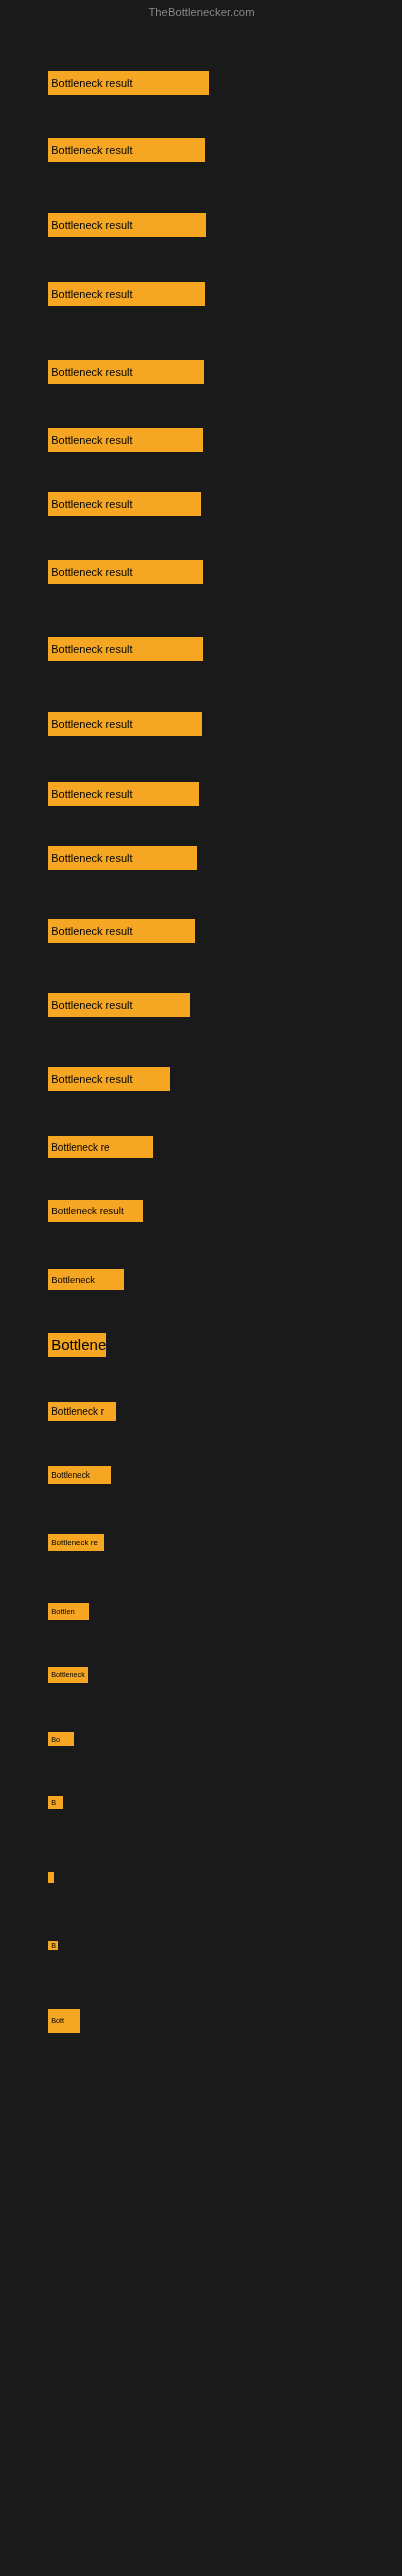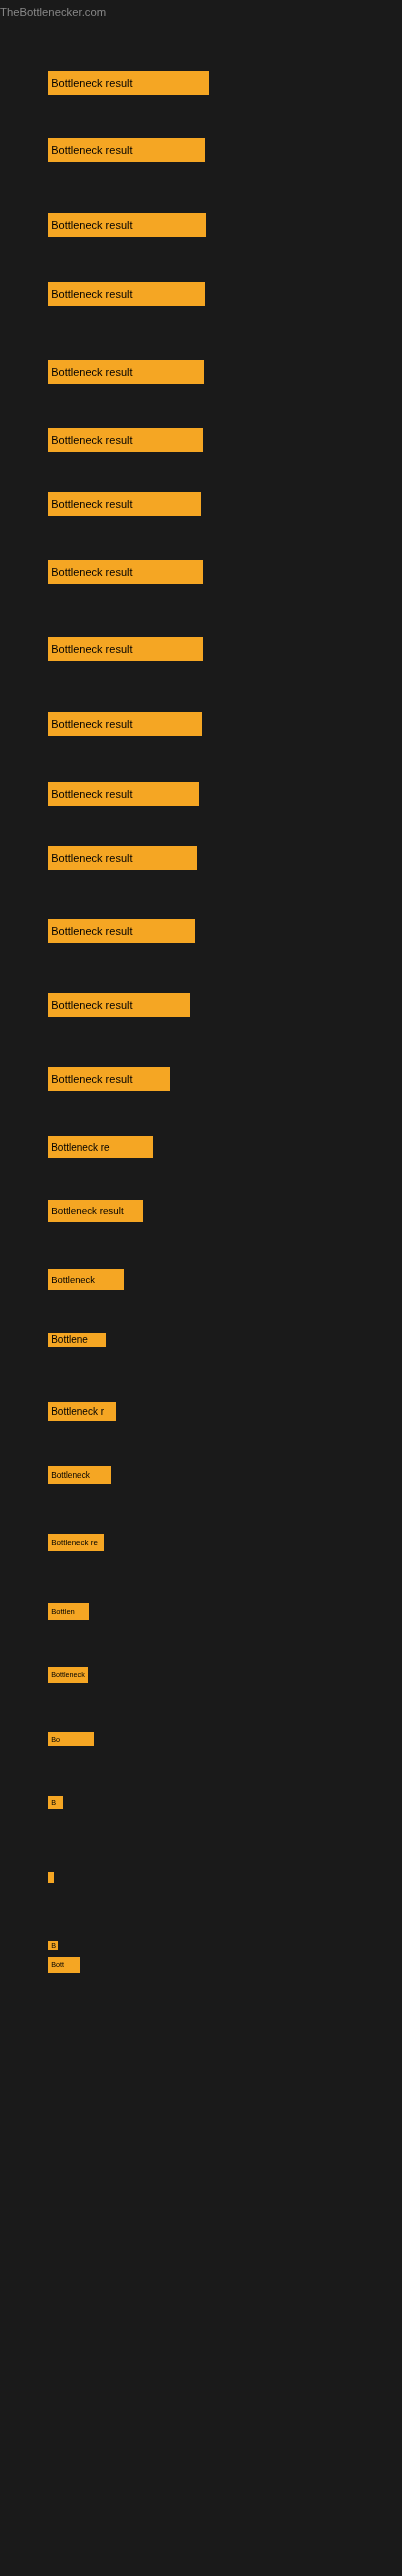--- a/index.html
+++ b/index.html
@@ -10,21 +10,21 @@
 
     body {
       width: 403px;
       min-height: 2576px;
       background-color: #1a1a1a;
       font-family: Arial, sans-serif;
       position: relative;
     }
 
     .site-title {
-      text-align: left;
+      text-align: center;
       color: #888;
       font-size: 11.3px;
       padding: 6.4px 0;
       background-color: #1a1a1a;
     }
 
     .chart-area {
       position: relative;
       width: 403px;
       height: 2536px;
@@ -66,25 +66,25 @@
     <div class="bottleneck-bar" style="top: 612px; width: 155px; height: 24px; font-size: 11px;">Bottleneck result</div>
     <div class="bottleneck-bar" style="top: 687px; width: 154px; height: 24px; font-size: 11px;">Bottleneck result</div>
     <div class="bottleneck-bar" style="top: 757px; width: 151px; height: 24px; font-size: 11px;">Bottleneck result</div>
     <div class="bottleneck-bar" style="top: 821px; width: 149px; height: 24px; font-size: 11px;">Bottleneck result</div>
     <div class="bottleneck-bar" style="top: 894px; width: 147px; height: 24px; font-size: 11px;">Bottleneck result</div>
     <div class="bottleneck-bar" style="top: 968px; width: 142px; height: 24px; font-size: 11px;">Bottleneck result</div>
     <div class="bottleneck-bar" style="top: 1042px; width: 122px; height: 24px; font-size: 11px;">Bottleneck result</div>
     <div class="bottleneck-bar" style="top: 1111px; width: 105px; height: 22.5px; font-size: 10px;">Bottleneck re</div>
     <div class="bottleneck-bar" style="top: 1175px; width: 95px; height: 22px; font-size: 9.8px;">Bottleneck result</div>
     <div class="bottleneck-bar" style="top: 1244px; width: 76px; height: 21px; font-size: 9.4px;">Bottleneck</div>
-    <div class="bottleneck-bar" style="top: 1308px; width: 58px; height: 14px; font-size: 10px;">Bottlene</div>
+    <div class="bottleneck-bar" style="top: 1308px; width: 58px; height: 24px; font-size: 15px;">Bottlene</div>
     <div class="bottleneck-bar" style="top: 1377px; width: 68px; height: 19.3px; font-size: 10px;">Bottleneck r</div>
     <div class="bottleneck-bar" style="top: 1441px; width: 63px; height: 18.5px; font-size: 8.3px;">Bottleneck</div>
     <div class="bottleneck-bar" style="top: 1509px; width: 56px; height: 17.7px; font-size: 8px;">Bottleneck re</div>
     <div class="bottleneck-bar" style="top: 1578px; width: 41px; height: 17px; font-size: 7.6px;">Bottlen</div>
     <div class="bottleneck-bar" style="top: 1642px; width: 40px; height: 16px; font-size: 7.2px;">Bottleneck</div>
-    <div class="bottleneck-bar" style="top: 1707px; width: 46px; height: 14.5px; font-size: 7.2px;">Bo</div>
+    <div class="bottleneck-bar" style="top: 1707px; width: 26px; height: 14.5px; font-size: 7.2px;">Bo</div>
     <div class="bottleneck-bar" style="top: 1771px; width: 14.5px; height: 13px; font-size: 7.2px;">B</div>
     <div class="bottleneck-bar" style="top: 1847px; width: 6.4px; height: 11.3px; font-size: 7.2px;"></div>
     <div class="bottleneck-bar" style="top: 1916px; width: 9.7px; height: 9.7px; font-size: 7.2px;">B</div>
-    <div class="bottleneck-bar" style="top: 1932px; width: 32px; height: 16px; font-size: 7.2px;">Bott</div>
+    <div class="bottleneck-bar" style="top: 1984px; width: 32px; height: 24px; font-size: 7.2px;">Bott</div>
   </div>
 
 
 </body></html>

